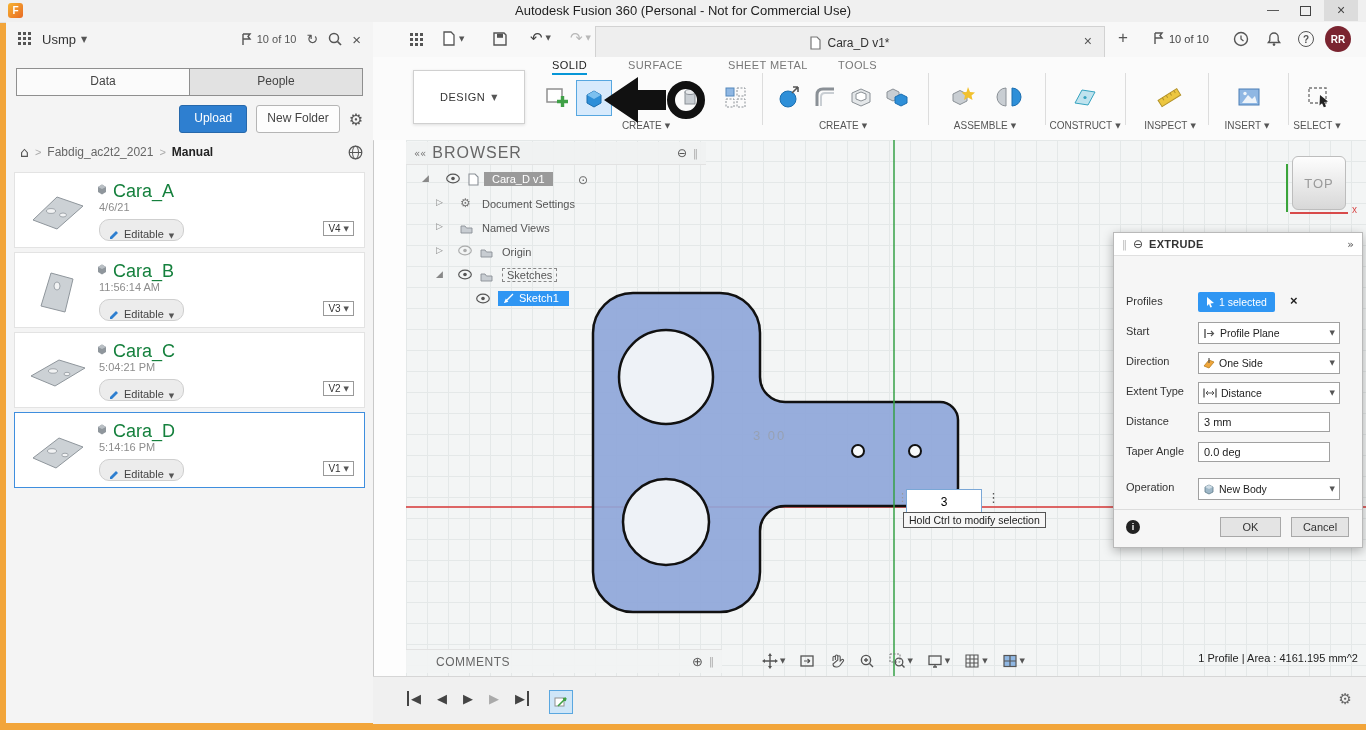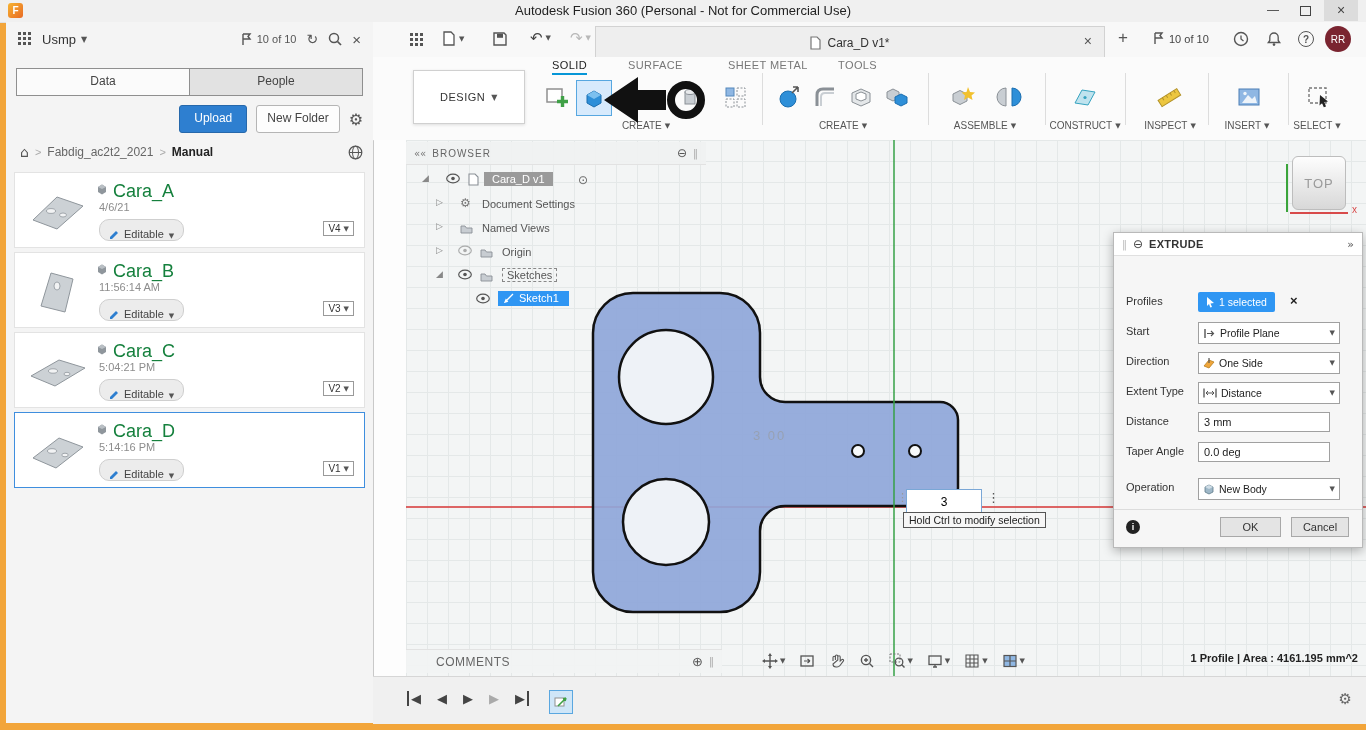--- a/index.html
+++ b/index.html
@@ -30,21 +30,21 @@
   .card{left:8px;width:349px;height:74px;background:#fff;border:1px solid #e3e3e3}
   .card.selected{border:1px solid #3f8ede}
   .cname{font-size:18px;color:#15803d}
   .ctime{font-size:11px;color:#8d8d8d}
   .pill{height:20px;border-radius:10px;background:#ececec;border:1px solid #cfcfcf;display:flex;align-items:flex-end;gap:5px;padding:0 9px;font-size:11px;color:#444}
   .ver{border:1px solid #9a9a9a;background:#fff;font-size:10px;color:#333;padding:1px 4px;display:flex;align-items:center;gap:3px}
 
   
   .appbar{left:373px;top:22px;width:993px;height:35px;background:#f8f8f8;border-bottom:1px solid #ddd}
   .doctab{left:222px;top:4px;width:508px;height:31px;background:#eeeeee;border:1px solid #d2d2d2;border-bottom:none;display:flex;align-items:center;justify-content:center;gap:6px;font-size:12px;color:#333}
-  .avatar{width:26px;height:26px;border-radius:50%;background:#7a2430;color:#fff;font-size:10px;font-weight:normal;display:flex;align-items:center;justify-content:center}
+  .avatar{width:26px;height:26px;border-radius:50%;background:#7a2430;color:#fff;font-size:10px;font-weight:bold;display:flex;align-items:center;justify-content:center}
 
   
   .ribbon{left:373px;top:57px;width:993px;height:83px;background:#fbfbfb;border-bottom:1px solid #d2d2d2}
   .rtab{position:absolute;top:2px;font-size:11px;color:#777;letter-spacing:.4px;padding-bottom:2px}
   .rtab.active{color:#222;border-bottom:2px solid #0696d7}
   .designbox{left:40px;top:13px;width:110px;height:52px;background:#fff;border:1px solid #d0d0d0;box-shadow:0 1px 3px rgba(0,0,0,.12);display:flex;align-items:center;justify-content:center;gap:6px;font-size:11px;color:#333;letter-spacing:.5px}
   .tool{position:absolute;top:23px;width:34px;height:34px;display:flex;align-items:center;justify-content:center}
   .tool.hl{background:#d7eafc;border:1px solid #57a7e0}
   .glabel{position:absolute;top:63px;transform:translateX(-50%);font-size:10px;color:#555;display:flex;gap:3px;align-items:center;white-space:nowrap}
   .gdiv{position:absolute;top:16px;height:52px;width:1px;background:#ddd}
@@ -52,32 +52,32 @@
   
   .canvas{left:406px;top:140px;width:960px;height:536px;background-color:#f3f5f5;
     background-image:
       linear-gradient(to right,#e4e8e8 1px,transparent 1px),
       linear-gradient(to bottom,#e4e8e8 1px,transparent 1px),
       linear-gradient(to right,#d5dbdb 1px,transparent 1px),
       linear-gradient(to bottom,#d5dbdb 1px,transparent 1px);
     background-size:21px 21px,21px 21px,105px 105px,105px 105px;overflow:hidden}
   .bpanel{left:0;top:2px;width:300px}
   .bhead{height:22px;background:rgba(240,242,242,.9);display:flex;align-items:center;padding:0 8px;gap:6px;border-bottom:1px solid #e2e2e2}
-  .btitle{font-size:10px;color:#666;letter-spacing:1px}
+  .btitle{font-size:16px;color:#666;letter-spacing:1px}
   .brow{position:absolute;height:22px;left:0;width:300px}
   .brow>*{position:absolute;top:3px}
   .tri{font-size:9px;color:#888}
   .blabel{font-size:11px;color:#555;top:4px}
   .rootchip{background:#9a9a9a;color:#fff;font-size:11px;padding:1px 8px;top:2px}
   .skchip{background:#2f96f3;color:#fff;font-size:11px;padding:1px 10px 2px 6px;top:1px;display:flex;gap:5px;align-items:center}
   .viewcube{background:linear-gradient(180deg,#fdfdfd,#d8d8d8);border:1px solid #bdbdbd;border-radius:6px;display:flex;align-items:center;justify-content:center;color:#9a9a9a;font-size:13px;letter-spacing:1px}
   .combar{left:0;top:509px;width:300px;height:23px;background:rgba(242,243,243,.92);display:flex;align-items:center;padding:0 8px;gap:6px;border-top:1px solid #e2e2e2}
   .navbar{left:356px;top:508px;height:26px;display:flex;align-items:center;gap:14px}
   .navitem{display:flex;align-items:center;gap:2px}
-  .statusinfo{right:8px;top:512px;font-size:11px;font-weight:bold;color:#222}
+  .statusinfo{right:8px;top:512px;font-size:11px;font-weight:normal;color:#222}
   .dimtext{left:347px;top:288px;color:#97a1b4;font-size:13px;letter-spacing:2px}
   .mini-input{left:500px;top:349px;width:70px;height:21px;border:1px solid #7aa7d6;background:#fff;font-size:12px;text-align:center;font-family:"Liberation Sans",sans-serif}
   .tooltip{left:497px;top:372px;padding:1px 5px;background:#f6f6f6;border:1px solid #555;font-size:10.5px;color:#222;white-space:nowrap}
 
   
   .xdlg{left:1113px;top:232px;width:248px;height:314px;background:#f6f6f6;border:1px solid #b9b9b9;box-shadow:0 3px 10px rgba(0,0,0,.3);z-index:40}
   .xhead{height:22px;background:#fff;border-bottom:1px solid #e0e0e0;display:flex;align-items:center;padding:0 8px;gap:6px}
   .xtitle{font-size:11px;font-weight:bold;color:#333;letter-spacing:.3px}
   .xrow{position:absolute;left:0;width:100%;height:30px}
   .xlabel{position:absolute;left:12px;top:8px;font-size:11px;color:#333}

